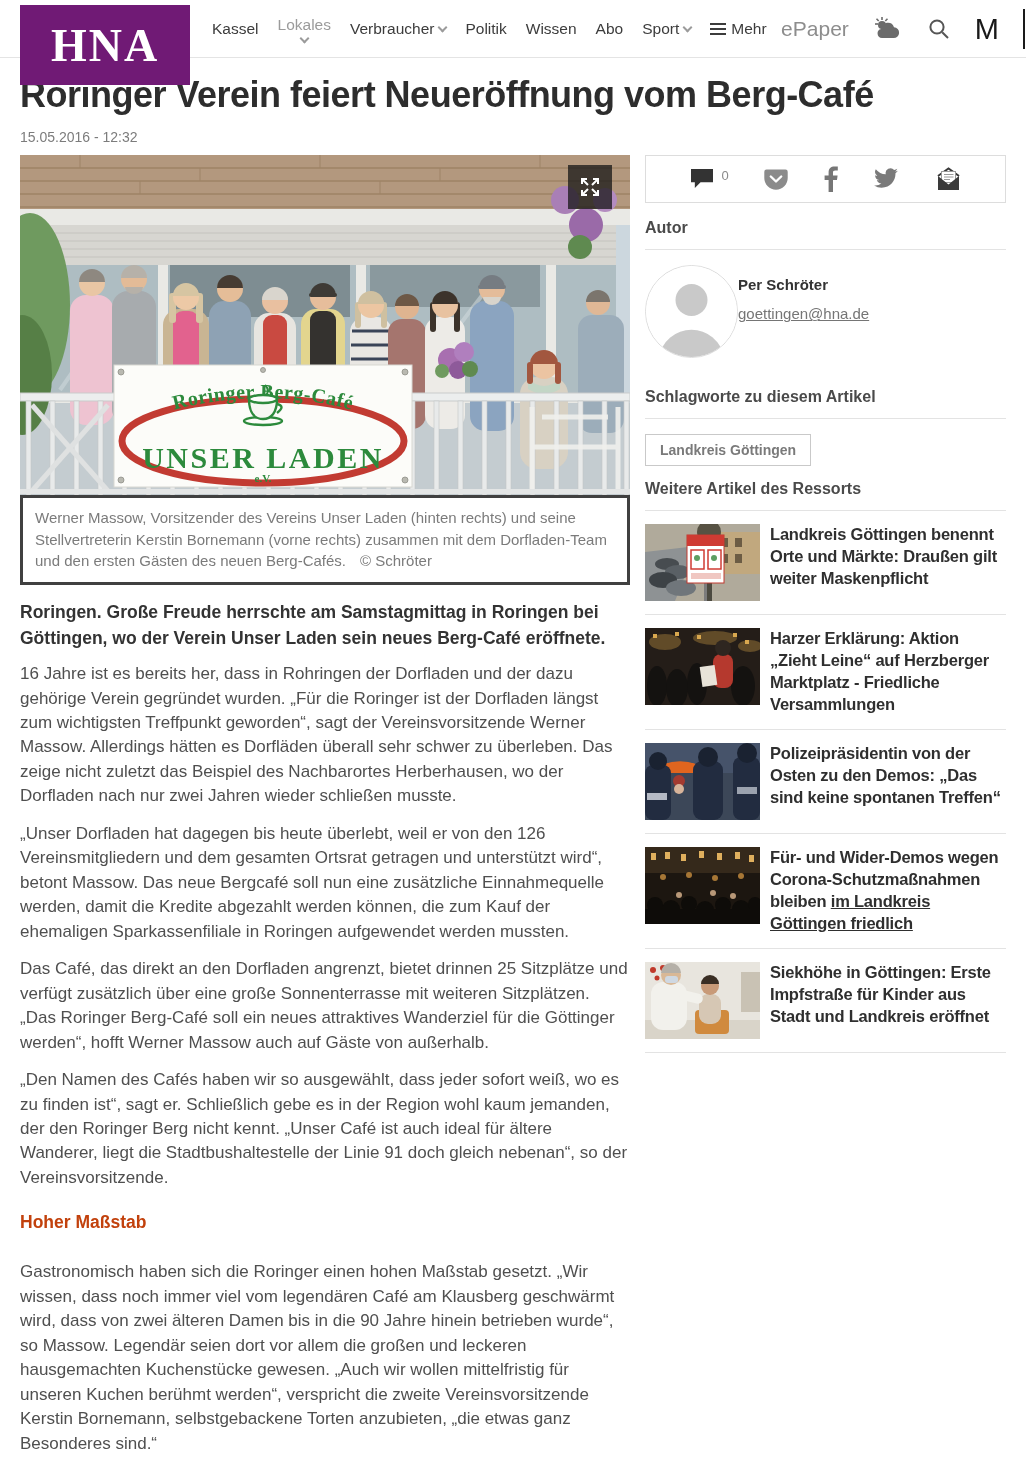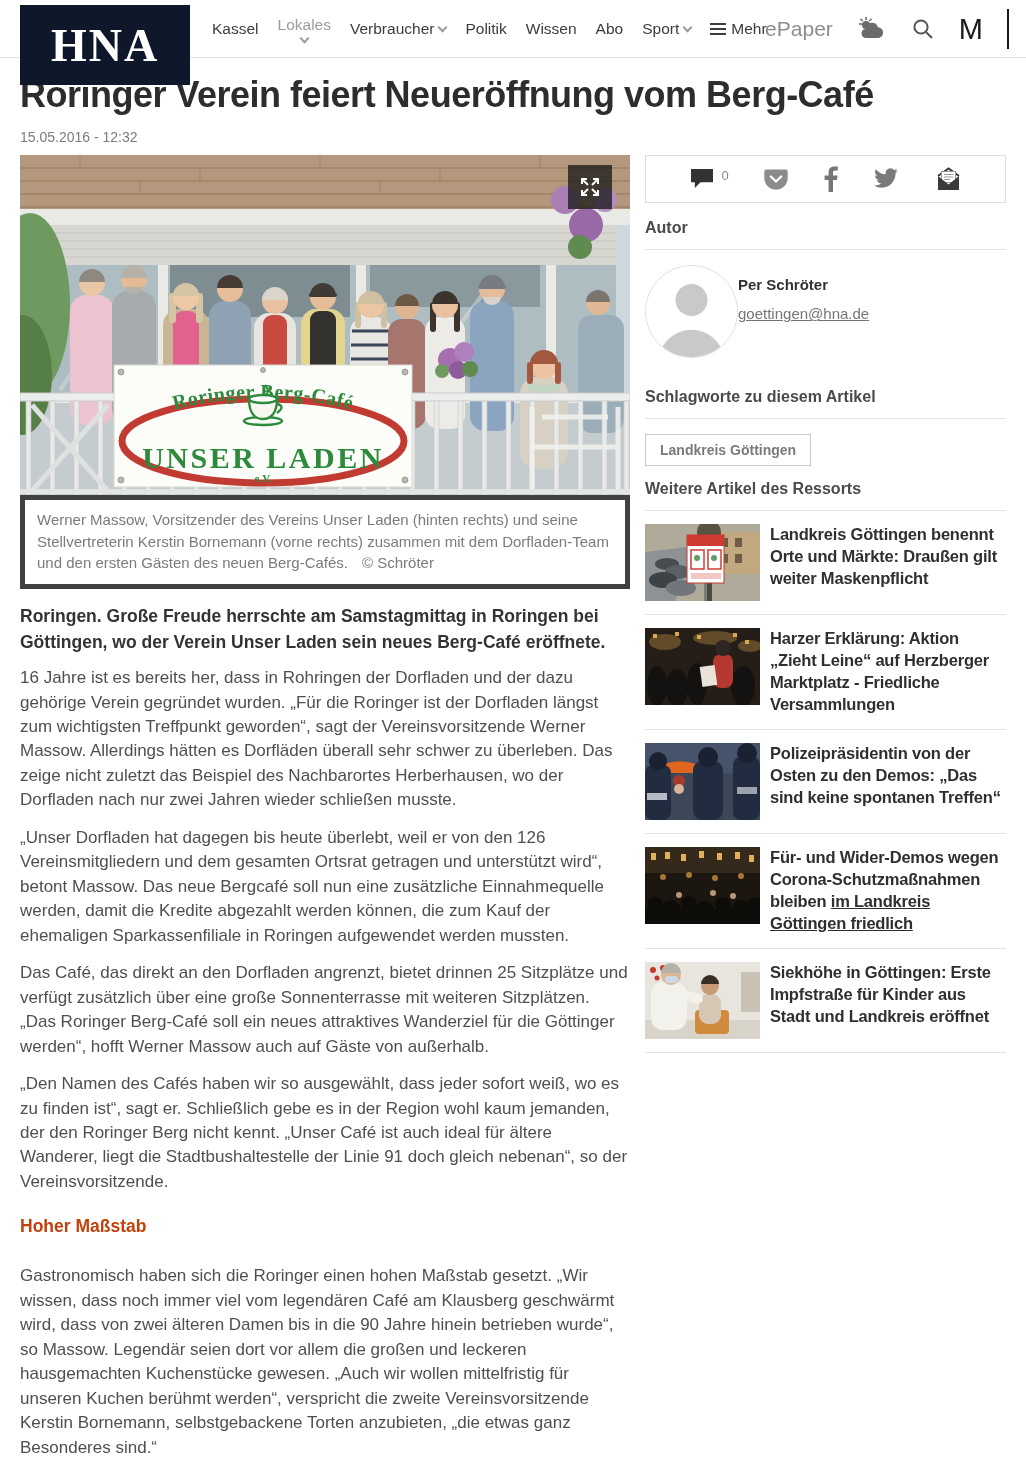--- a/index.html
+++ b/index.html
@@ -1,49 +1,49 @@
 <!DOCTYPE html>
 <html><head>
 <meta charset="utf-8">
 <style>
   * { box-sizing: border-box; }
   body { margin:0; background:#fff; font-family:"Liberation Sans", sans-serif; color:#333; }
   .page { width:1026px; height:1462px; overflow:hidden; background:#fff; position:relative; }
 
   
   .topbar { position:relative; height:58px; border-bottom:1px solid #e4e4e4; background:#fff; }
-  .logo { position:absolute; left:20px; top:5px; width:170px; height:80px; background:#0f172a;
+  .logo { position:absolute; left:20px; top:5px; width:170px; height:80px; background:#701a75;
           display:flex; align-items:center; justify-content:center; z-index:5; cursor:pointer; }
   .logo span { font-family:"Liberation Serif", serif; font-weight:bold; color:#fff; font-size:46px; letter-spacing:2px; }
   nav.mainnav { display:flex; align-items:center; height:58px; margin-left:212px; gap:19px; }
   .nav-item { font-size:15.5px; font-weight:400; color:#3c3c3c; display:flex; align-items:center; gap:5px; cursor:pointer; white-space:nowrap; }
   .nav-item.muted { color:#9b9b9b;flex-direction:column; }
   .caret { width:7px; height:7px; border-right:2px solid #9b9b9b; border-bottom:2px solid #9b9b9b;
            transform:rotate(45deg); margin-top:-4px; display:inline-block; }
-  .top-right { position:absolute; right:17px; top:0; height:58px; display:flex; align-items:center; gap:24px; }
+  .top-right { position:absolute; right:1px; top:0; height:58px; display:flex; align-items:center; gap:24px; }
   .epaper { font-size:21px; color:#8d8d8d; cursor:pointer; }
   .m-mark { font-size:29px; color:#191919; cursor:pointer; line-height:1; }
   .edge-bar { width:2px; height:40px; background:#1a1a1a; }
   .icon-btn { cursor:pointer; display:flex; align-items:center; }
 
   
   .title-wrap { padding:16px 20px 0; }
   h1.article-title { font-size:36px; line-height:1.15; color:#2d2d2d; margin:0 0 14px; font-weight:700; letter-spacing:-0.5px; }
   .date { font-size:14px; color:#7c7c7c; margin:0 0 10px; }
 
   
   .content { display:flex; padding:0 20px; gap:15px; align-items:flex-start; }
   .article-col { width:610px; flex:0 0 610px; }
   .sidebar { width:361px; flex:0 0 361px; }
 
   
   .photo-wrap { position:relative; width:610px; height:340px; overflow:hidden; cursor:pointer; }
   .expand-btn { position:absolute; top:10px; right:18px; width:44px; height:44px; background:rgba(22,22,22,.74);
                 display:flex; align-items:center; justify-content:center; cursor:pointer; }
-  .caption-box { border:5px solid #404040; padding:9px 12px 11px; font-size:15px; color:#7b7b7b; line-height:1.42; }
+  .caption-box { border:3px solid #404040; padding:9px 12px 11px; font-size:15px; color:#7b7b7b; line-height:1.42; }
   .copyright { margin-left:14px; }
 
   
   .lead { font-size:17.5px; font-weight:700; color:#333; line-height:1.45; margin:15px 0 11px; }
   .body-p { font-size:17px; color:#4f4f4f; line-height:1.44; margin:0 0 13px; }
   .subhead { font-size:17.5px; font-weight:700; color:#c2410c; margin:22px 0 27px; }
 
   
   .share-box { border:1px solid #ddd; height:48px; display:flex; align-items:center; justify-content:space-evenly; padding:0 8px; }
   .comment-wrap { display:flex; align-items:flex-start; gap:6px; cursor:pointer; }

